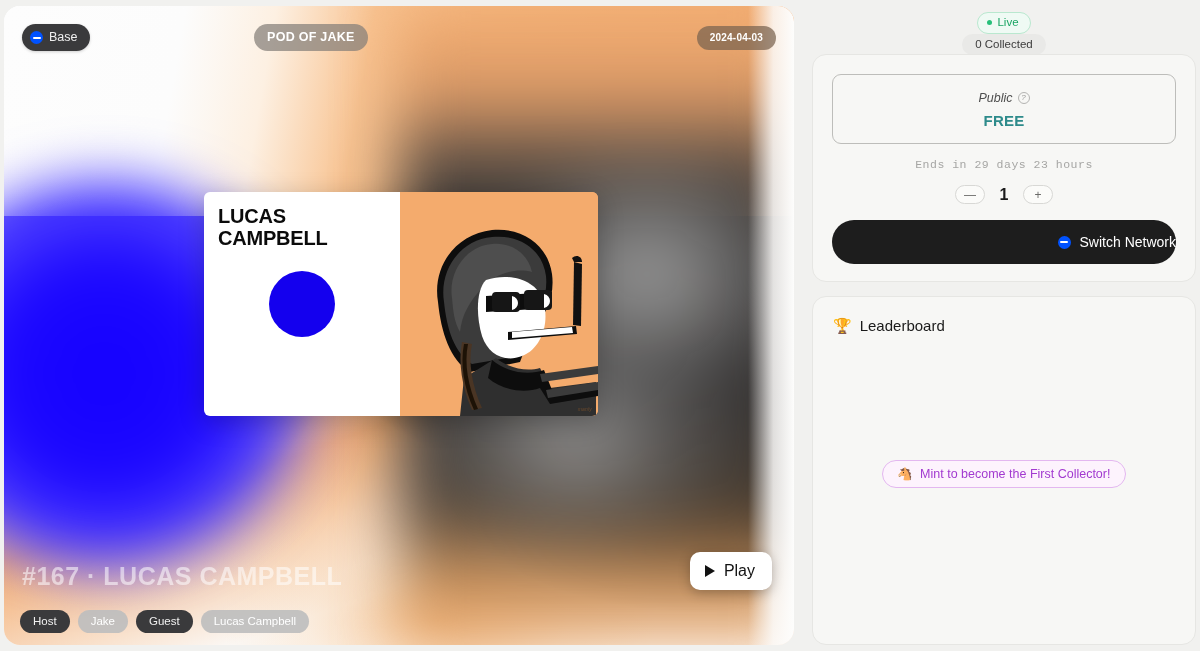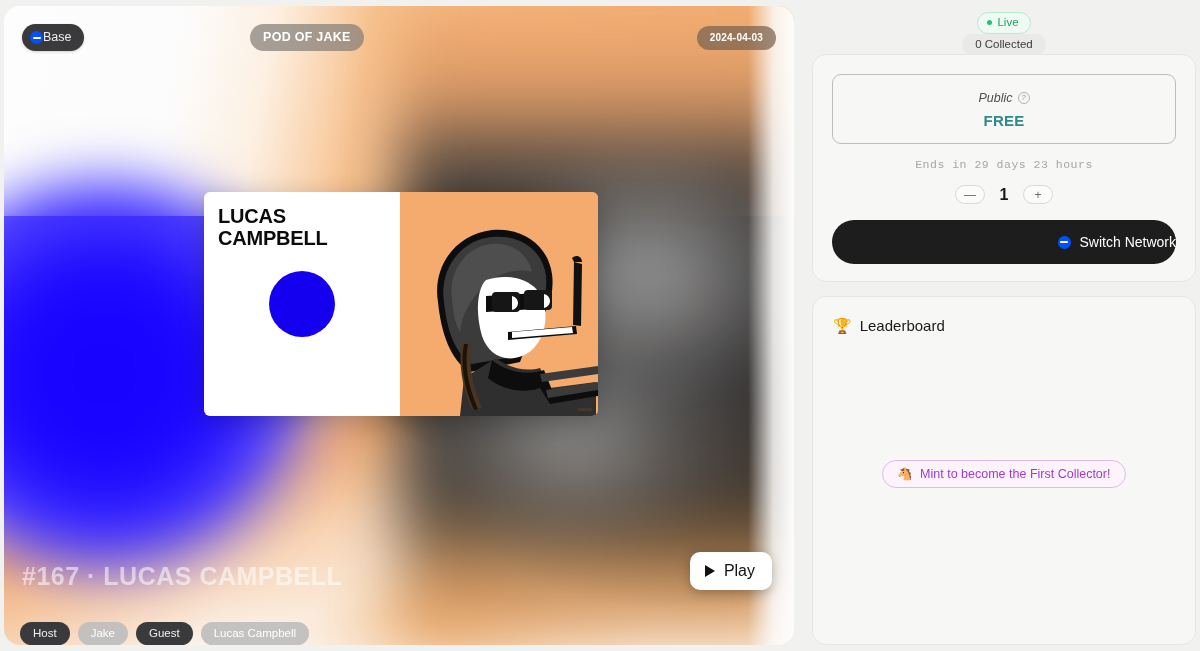--- a/index.html
+++ b/index.html
@@ -91,20 +91,21 @@
   .hero-top {
     position: absolute;
     left: 0; right: 0; top: 18px;
     display: flex;
     align-items: center;
     padding: 0 18px;
   }
   .pill {
     display: inline-flex;
     align-items: center;
+    gap: 6px;
     border-radius: 999px;
     font-size: 12px;
     line-height: 1;
     white-space: nowrap;
   }
   .pill-chain {
     background: #3a3a3c;
     color: #efefef;
     padding: 7px 12px 7px 8px;
     font-size: 12.5px;
@@ -239,21 +240,21 @@
     width: 0; height: 0;
     border-left: 10px solid #111;
     border-top: 6.5px solid transparent;
     border-bottom: 6.5px solid transparent;
   }
 
   
   .tags {
     position: absolute;
     left: 16px;
-    bottom: 0;
+    bottom: 12px;
     display: flex;
     align-items: flex-start;
     gap: 8px;
   }
   .tag {
     border-radius: 999px;
     padding: 6px 13px;
     font-size: 11.5px;
     line-height: 1;
     white-space: nowrap;

